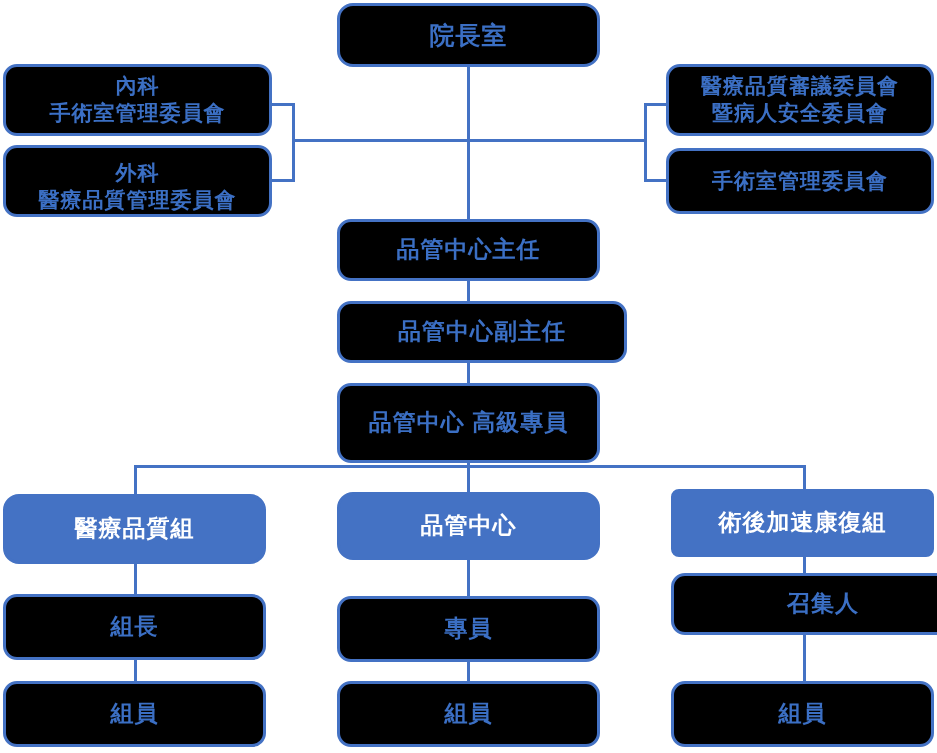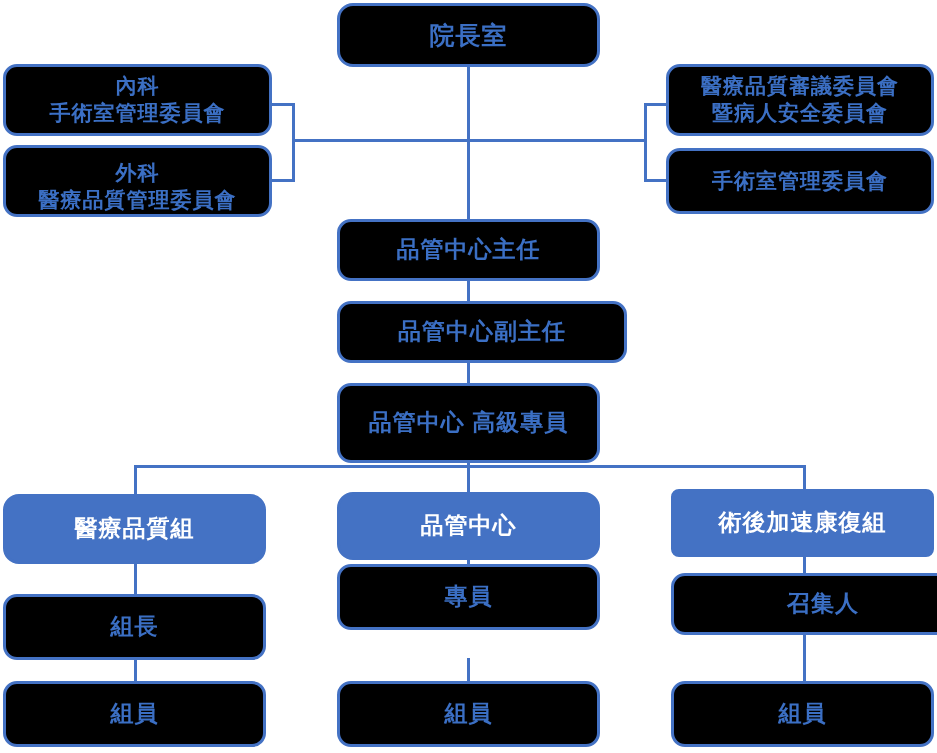--- a/index.html
+++ b/index.html
@@ -70,21 +70,21 @@
 
   #node-qc-director     { left: 337px; top: 219px; width: 263px; height: 62px;  font-size: 23px; }
   #node-qc-deputy       { left: 337px; top: 301px; width: 290px; height: 62px;  font-size: 23px; }
   #node-qc-senior       { left: 337px; top: 383px; width: 263px; height: 80px;  font-size: 23px; }
 
   #node-group-quality   { left: 3px;   top: 494px; width: 263px; height: 70px;  font-size: 23px; border-radius: 16px; }
   #node-group-safety    { left: 337px; top: 492px; width: 263px; height: 68px;  font-size: 23px; border-radius: 16px; }
   #node-group-eras      { left: 671px; top: 489px; width: 263px; height: 68px;  font-size: 23px; border-radius: 8px; }
 
   #node-leader-quality  { left: 3px;   top: 594px; width: 263px; height: 66px;  font-size: 23px; }
-  #node-leader-safety   { left: 337px; top: 564px; width: 263px; height: 66px;  font-size: 23px; }
+  #node-leader-safety   { left: 337px; top: 596px; width: 263px; height: 66px;  font-size: 23px; }
   #node-leader-eras     { left: 671px; top: 573px; width: 304px; height: 62px;  font-size: 23px; }
 
   #node-member-quality  { left: 3px;   top: 681px; width: 263px; height: 66px;  font-size: 23px; }
   #node-member-safety   { left: 337px; top: 681px; width: 263px; height: 66px;  font-size: 23px; }
   #node-member-eras     { left: 671px; top: 681px; width: 263px; height: 66px;  font-size: 23px; }
 
   
   
   #conn-director-spine     { left: 467px; top: 67px;  height: 152px; }
 

